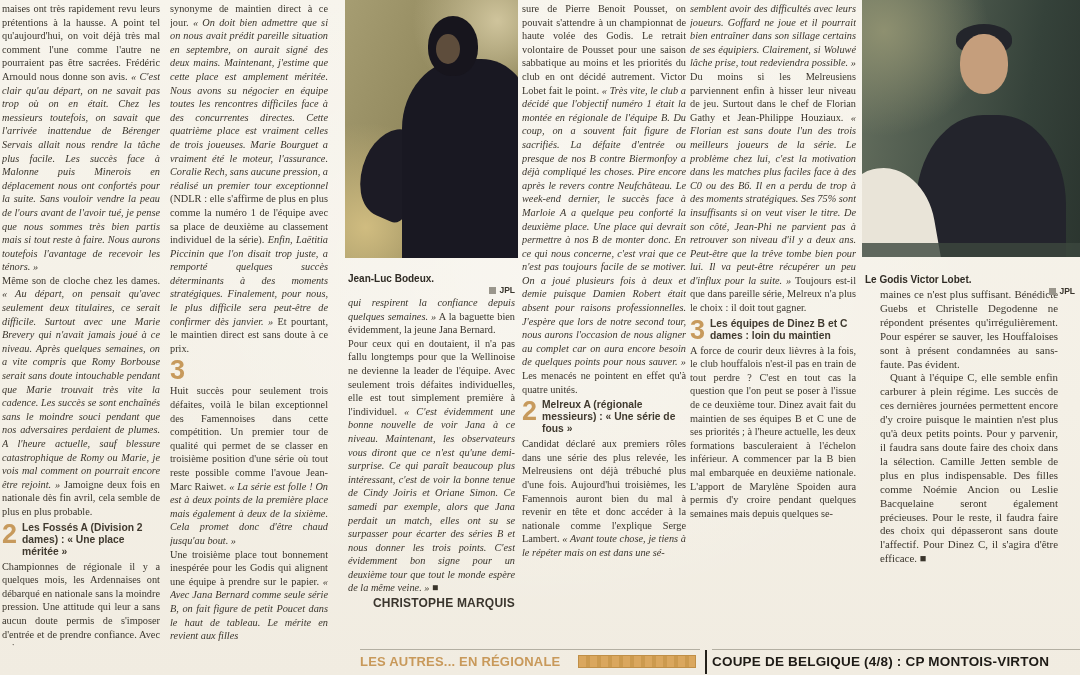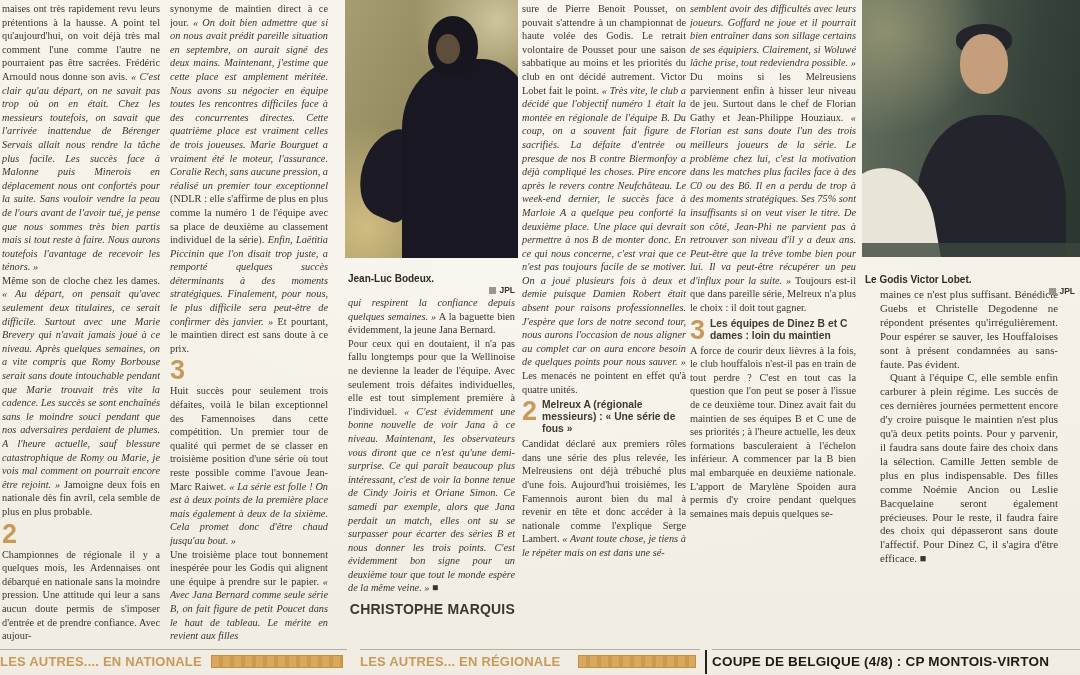--- a/index.html
+++ b/index.html
@@ -32,21 +32,21 @@
   .sec-num{
     font-family:"Liberation Sans",sans-serif;font-weight:bold;
     font-size:27px;line-height:24px;color:#c79a5c;flex:0 0 auto;
   }
   .sec-title{
     font-family:"Liberation Sans",sans-serif;font-weight:bold;
     font-size:10.3px;line-height:12px;color:#403a2f;text-align:left;
   }
   .sig{
     font-family:"Liberation Sans",sans-serif;font-weight:bold;
-    font-size:14px;color:#3b362e;text-align:right;margin-top:8px;letter-spacing:.2px;
+    font-size:12px;color:#3b362e;text-align:right;margin-top:2px;letter-spacing:.2px;
   }
   
   .photo{position:absolute;overflow:hidden;}
   .photo-left{left:345px;top:0;width:173px;height:258px;
     background:
       radial-gradient(circle at 12% 88%, #d0bc80 0%, rgba(208,188,128,0) 38%),
       radial-gradient(circle at 88% 8%, #cfc49c 0%, rgba(207,196,156,0) 30%),
       linear-gradient(115deg,#a69d72 0%,#948b60 40%,#837a4f 72%,#6e6740 100%);
   }
   .p1-body{position:absolute;right:-12px;bottom:-6px;width:128px;height:205px;
@@ -102,20 +102,21 @@
 </head>
 <body>
 
 <div class="page">
 
   <div class="col c1">
       <p><span>maises ont très rapidement revu leurs prétentions à la hausse. A point tel qu'aujourd'hui, on voit déjà très mal comment l'une comme l'autre ne pourraient pas être sacrées. Frédéric Arnould nous donne son avis. </span><i>« C'est clair qu'au départ, on ne savait pas trop où on en était. Chez les messieurs toutefois, on savait que l'arrivée inattendue de Bérenger Servais allait nous rendre la tâche plus facile. Les succès face à Malonne puis Minerois en déplacement nous ont confortés pour la suite. Sans vouloir vendre la peau de l'ours avant de l'avoir tué, je pense que nous sommes très bien partis mais si tout reste à faire. Nous aurons toutefois l'avantage de recevoir les ténors. »</i></p>
       <p><span>Même son de cloche chez les dames. </span><i>« Au départ, on pensait qu'avec seulement deux titulaires, ce serait difficile. Surtout avec une Marie Brevery qui n'avait jamais joué à ce niveau. Après quelques semaines, on a vite compris que Romy Borbouse serait sans doute intouchable pendant que Marie trouvait très vite la cadence. Les succès se sont enchaînés sans le moindre souci pendant que nos adversaires perdaient de plumes. A l'heure actuelle, sauf blessure catastrophique de Romy ou Marie, je vois mal comment on pourrait encore être rejoint. »</i><span> Jamoigne deux fois en nationale dès fin avril, cela semble de plus en plus probable.</span></p>
       <div class="sec-head">
         <span class="sec-num">2</span>
+        <span class="sec-title">Les Fossés A (Division 2 dames) : « Une place méritée »</span>
       </div>
       <p><span>Championnes de régionale il y a quelques mois, les Ardennaises ont débarqué en nationale sans la moindre pression. Une attitude qui leur a sans aucun doute permis de s'imposer d'entrée et de prendre confiance. Avec aujour-</span></p>
     </div>
   <div class="col c2">
       <p><span>synonyme de maintien direct à ce jour. </span><i>« On doit bien admettre que si on nous avait prédit pareille situation en septembre, on aurait signé des deux mains. Maintenant, j'estime que cette place est amplement méritée. Nous avons su négocier en équipe toutes les rencontres difficiles face à des concurrentes directes. Cette quatrième place est vraiment celles de trois joueuses. Marie Bourguet a vraiment été le moteur, l'assurance. Coralie Rech, sans aucune pression, a réalisé un premier tour exceptionnel </i><span>(NDLR : elle s'affirme de plus en plus comme la numéro 1 de l'équipe avec sa place de deuxième au classement individuel de la série). </span><i>Enfin, Laëtitia Piccinin que l'on disait trop juste, a remporté quelques succès déterminants à des moments stratégiques. Finalement, pour nous, le plus difficile sera peut-être de confirmer dès janvier. »</i><span> Et pourtant, le maintien direct est sans doute à ce prix.</span></p>
       <div class="sec-head">
         <span class="sec-num">3</span>
       </div>
       <p><span>Huit succès pour seulement trois défaites, voilà le bilan exceptionnel des Famennoises dans cette compétition. Un premier tour de qualité qui permet de se classer en troisième position d'une série où tout reste possible comme l'avoue Jean-Marc Raiwet. </span><i>« La série est folle ! On est à deux points de la première place mais également à deux de la sixième. Cela promet donc d'être chaud jusqu'au bout. »</i></p>
       <p><span>Une troisième place tout bonnement inespérée pour les Godis qui alignent une équipe à prendre sur le papier. </span><i>« Avec Jana Bernard comme seule série B, on fait figure de petit Poucet dans le haut de tableau. Le mérite en revient aux filles</i></p>
@@ -168,24 +169,20 @@
     <div class="p2-band"></div>
   </div>
   <div class="caption cap-right">
     <span>Le Godis Victor Lobet.</span>
     <span class="cap-credit">
       <span class="credit-square"></span>
       <span>JPL</span>
     </span>
   </div>
 
-  <div class="footer-sec fs1 gold">
-    <span class="f-label">LES AUTRES.... EN NATIONALE</span>
-    <span class="f-bar"></span>
-  </div>
   <div class="footer-sec fs2 gold">
     <span class="f-label">LES AUTRES... EN RÉGIONALE</span>
     <span class="f-bar"></span>
   </div>
   <div class="f-divider"></div>
   <div class="footer-sec fs3 dark">
     <span class="f-label">COUPE DE BELGIQUE (4/8) : CP MONTOIS-VIRTON</span>
   </div>
 
 </div>

